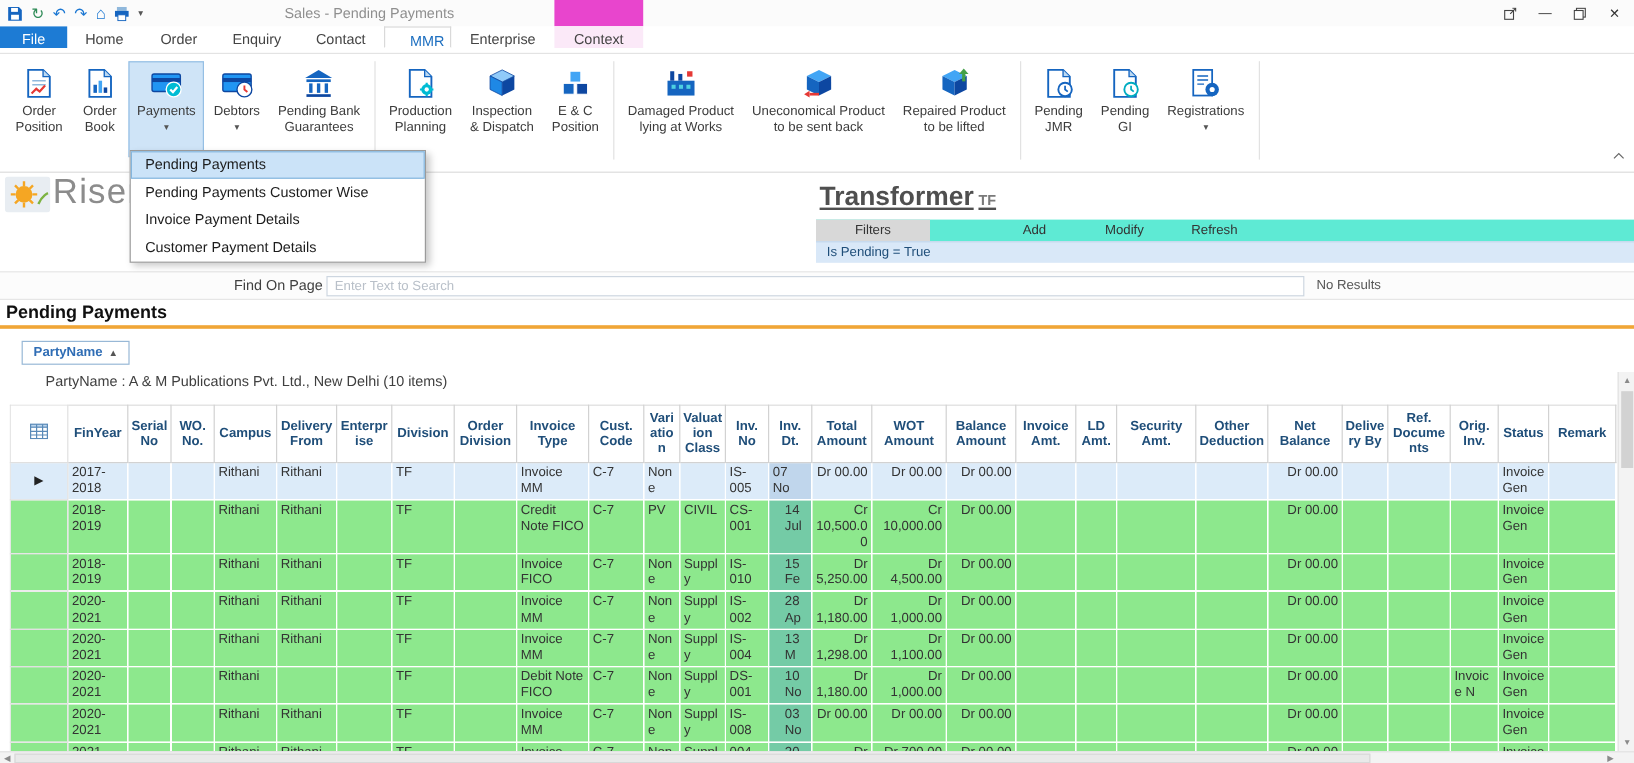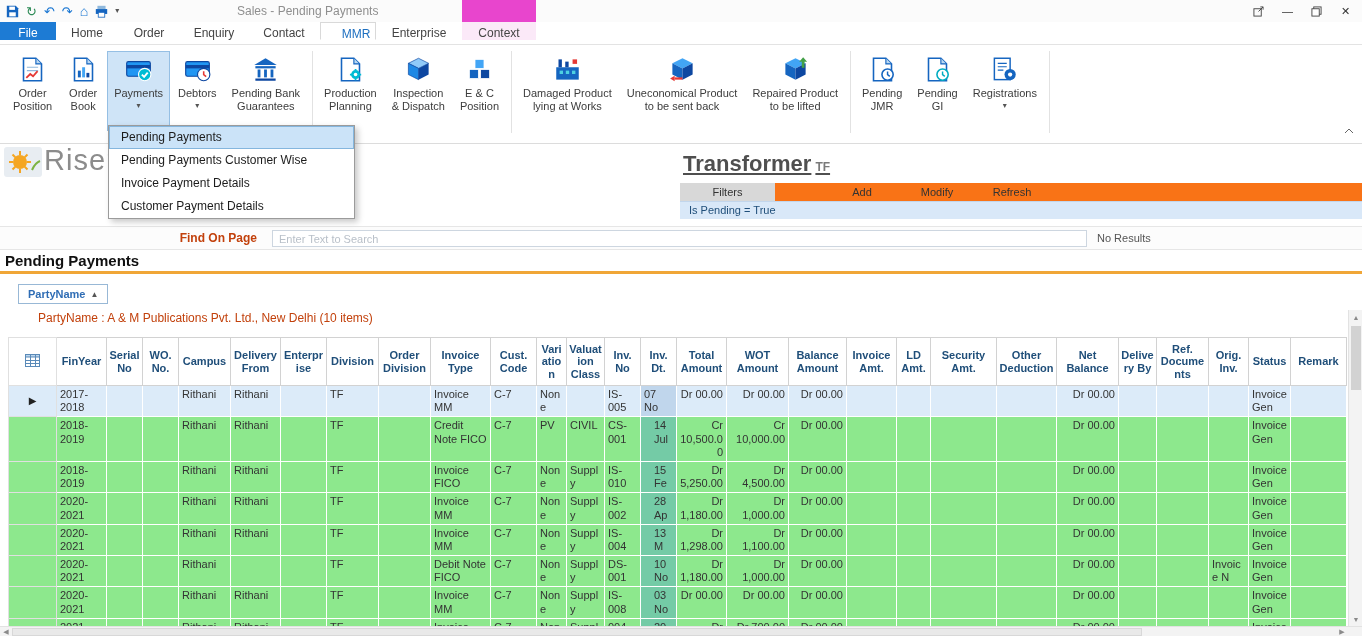--- a/index.html
+++ b/index.html
@@ -44,46 +44,46 @@
   .menu{position:absolute;left:108px;top:125px;width:247px;background:#fff;border:1px solid #9b9b9b;
         box-shadow:3px 3px 6px rgba(0,0,0,.22);z-index:60;}
   .menu-item{height:23px;line-height:23px;padding-left:12px;font-size:12px;color:#1c1c1c;}
   .menu-item.sel{background:#cbe3f8;outline:1px solid #84b6de;outline-offset:-1px;}
 
   
   .logo{position:absolute;left:4px;top:147px;}
   .logo-text{position:absolute;left:44px;top:144px;font-size:29px;color:#8c8c8c;letter-spacing:1px;}
   .module{position:absolute;left:683px;top:151px;font-size:22px;font-weight:bold;color:#4f4f4f;text-decoration:underline;}
   .module-code{font-size:12px;font-weight:bold;color:#7a7a7a;margin-left:4px;}
-  .filters-strip{position:absolute;left:680px;right:0;top:183px;height:18px;background:#f97316;
+  .filters-strip{position:absolute;left:680px;right:0;top:183px;height:18px;background:#5eead4;
                  display:flex;align-items:center;font-size:11px;color:#333;}
   .f-label{width:95px;background:#d8d8d8;text-align:center;height:18px;line-height:18px;}
   .f-spacer{width:52px;}
   .f-action{width:70px;text-align:center;margin-right:5px;}
   .condition-bar{position:absolute;left:680px;right:0;top:201px;height:18px;background:#d9e8f8;
                  border-top:1px solid #c2d6ec;font-size:11px;color:#1f4e79;line-height:17px;padding-left:9px;}
 
   
   .find-row{position:absolute;left:0;top:226px;width:100%;height:24px;background:#fcfcfc;
             border-top:1px solid #e6e6e6;border-bottom:1px solid #e6e6e6;}
-  .find-label{position:absolute;left:167px;top:0;width:90px;text-align:right;font-size:12px;color:#c2410c;line-height:23px;font-weight:bold;}
+  .find-label{position:absolute;left:179px;top:0;width:90px;text-align:right;font-size:12px;color:#404040;line-height:23px;}
   .find-input{position:absolute;left:272px;top:3px;width:815px;height:17px;border:1px solid #cdd6e0;
               font-size:11px;padding:0 6px;color:#333;font-family:inherit;}
   .find-input::placeholder{color:#b9c0c9;}
   .find-results{position:absolute;left:1097px;top:0;font-size:11px;color:#555;line-height:23px;}
 
   
   .section-title{position:absolute;left:5px;top:252px;font-size:15px;font-weight:bold;color:#101010;}
   .orange-rule{position:absolute;left:0;top:271px;width:100%;height:3px;background:var(--rule-orange);}
 
   
   .group-btn{position:absolute;left:18px;top:284px;height:20px;padding:0 9px;border:1px solid #98b8d6;
              background:#fff;font-size:11px;font-weight:bold;color:#2f6db5;display:flex;align-items:center;gap:5px;}
   .sort-arrow{font-size:8px;color:#555;}
-  .group-row{position:absolute;left:38px;top:311px;font-size:12px;color:#c2410c;}
+  .group-row{position:absolute;left:38px;top:311px;font-size:12px;color:#404040;}
 
   
   .grid{position:absolute;left:8px;top:337px;width:1340px;height:289px;overflow:hidden;}
   table{border-collapse:collapse;table-layout:fixed;width:1338px;}
   thead tr{height:48px;}
   tbody tr{height:30px;}
   th{border:1px solid #d2d2d2;background:#fff;color:var(--header-blue);font-size:11px;font-weight:bold;
      text-align:center;padding:1px 2px;overflow:hidden;overflow-wrap:anywhere;line-height:1.15;vertical-align:middle;}
   td{border:1px solid rgba(255,255,255,.85);font-size:11px;color:#333;padding:2px 3px;overflow:hidden;
      overflow-wrap:anywhere;line-height:1.2;vertical-align:top;}

